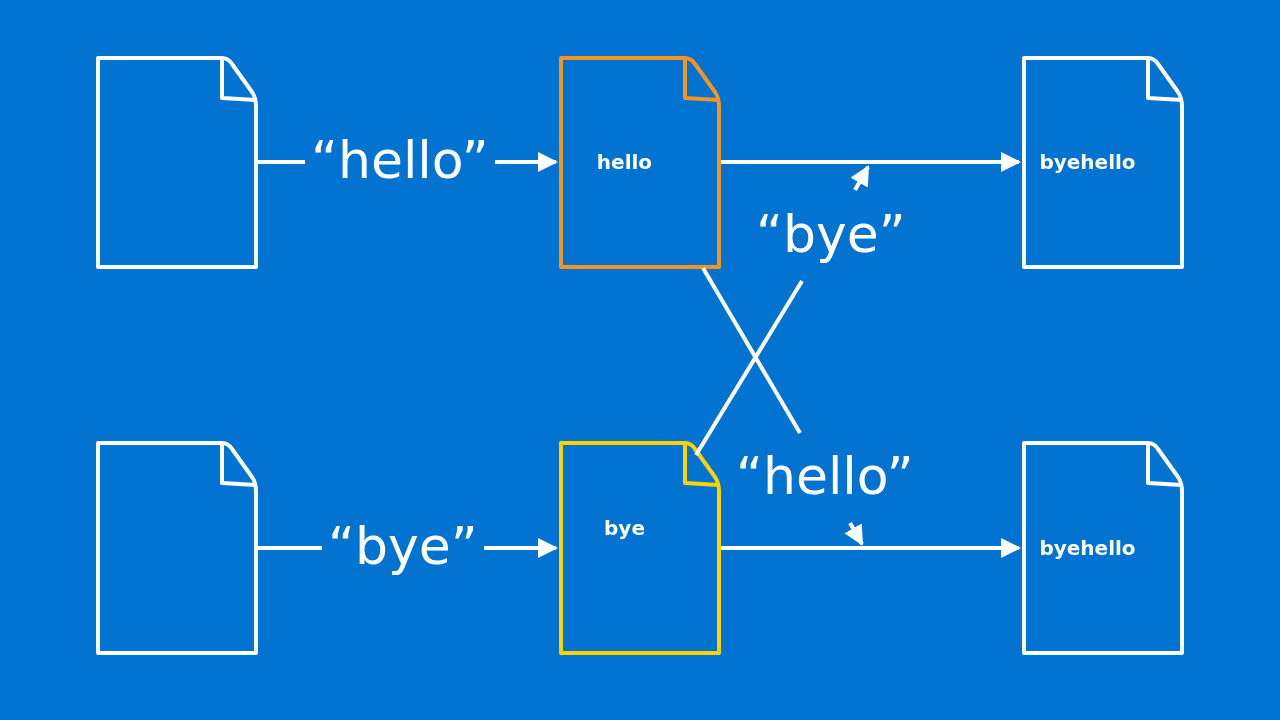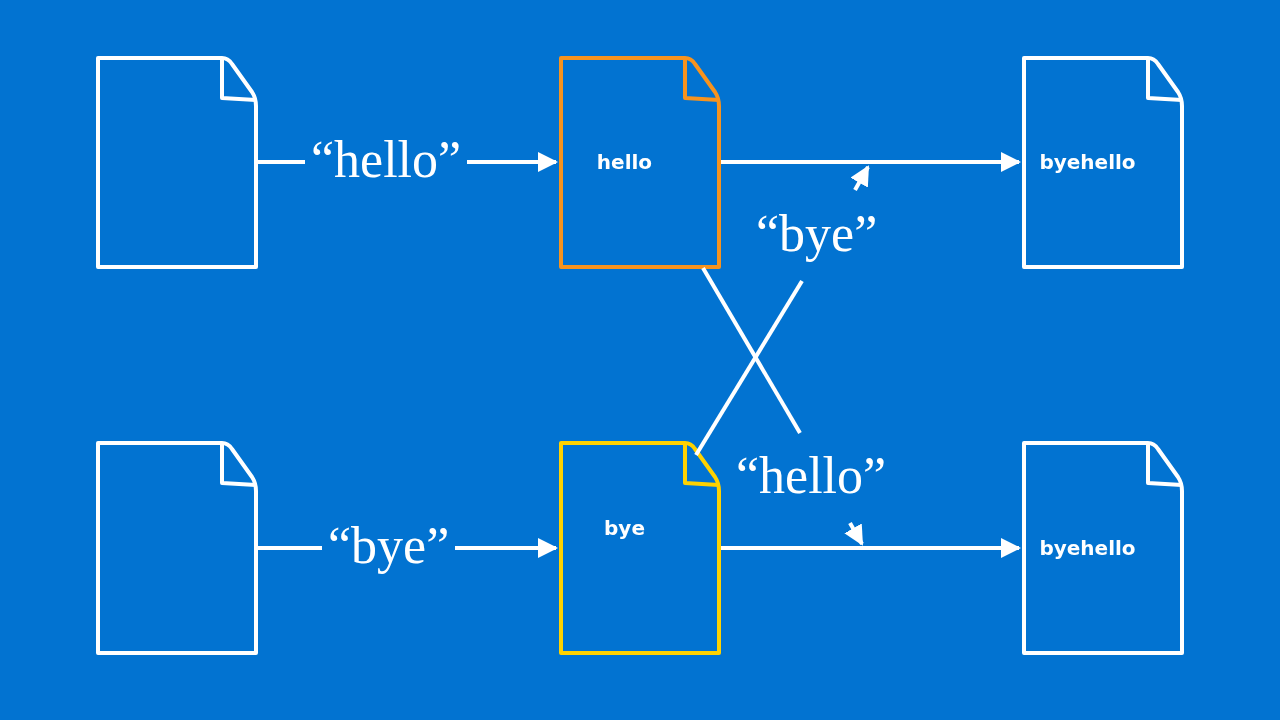--- a/index.html
+++ b/index.html
@@ -1,19 +1,19 @@
 <!DOCTYPE html>
 <html><head>
 <meta charset="utf-8">
 <style>
   html, body { margin:0; padding:0; }
   body { width:1280px; height:720px; background:#0273d1; overflow:hidden; position:relative; font-family:"DejaVu Sans", sans-serif; }
   svg { position:absolute; left:0; top:0; }
   .doc-label { position:absolute; color:#fff; font-weight:bold; font-size:20px; text-align:center; width:129px; }
-  .edge-label { position:absolute; color:#fff; font-size:52px; background:#0273d1; padding:0 6px; line-height:1; white-space:nowrap;font-family:Liberation Serif, serif; }
+  .edge-label { position:absolute; color:#fff; font-size:52px; background:#0273d1; padding:0 6px; line-height:1; white-space:nowrap; }
 </style>
 </head>
 <body>
 
 <svg width="1280" height="720" viewBox="0 0 1280 720">
   <defs>
     <marker id="arrow" viewBox="0 0 10 10" refX="9" refY="5" markerWidth="5" markerHeight="5" orient="auto">
       <path d="M0,0 L10,5 L0,10 z" fill="#ffffff"></path>
     </marker>
   </defs>

